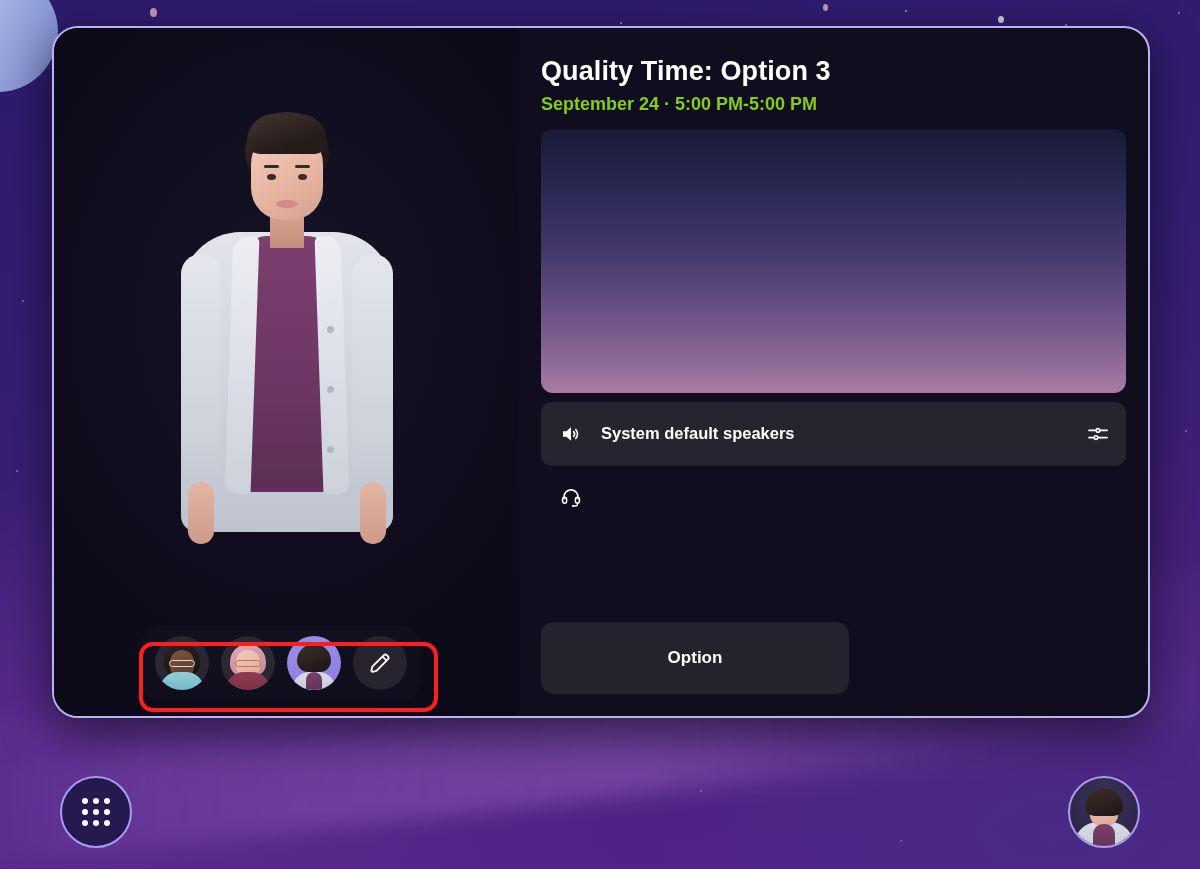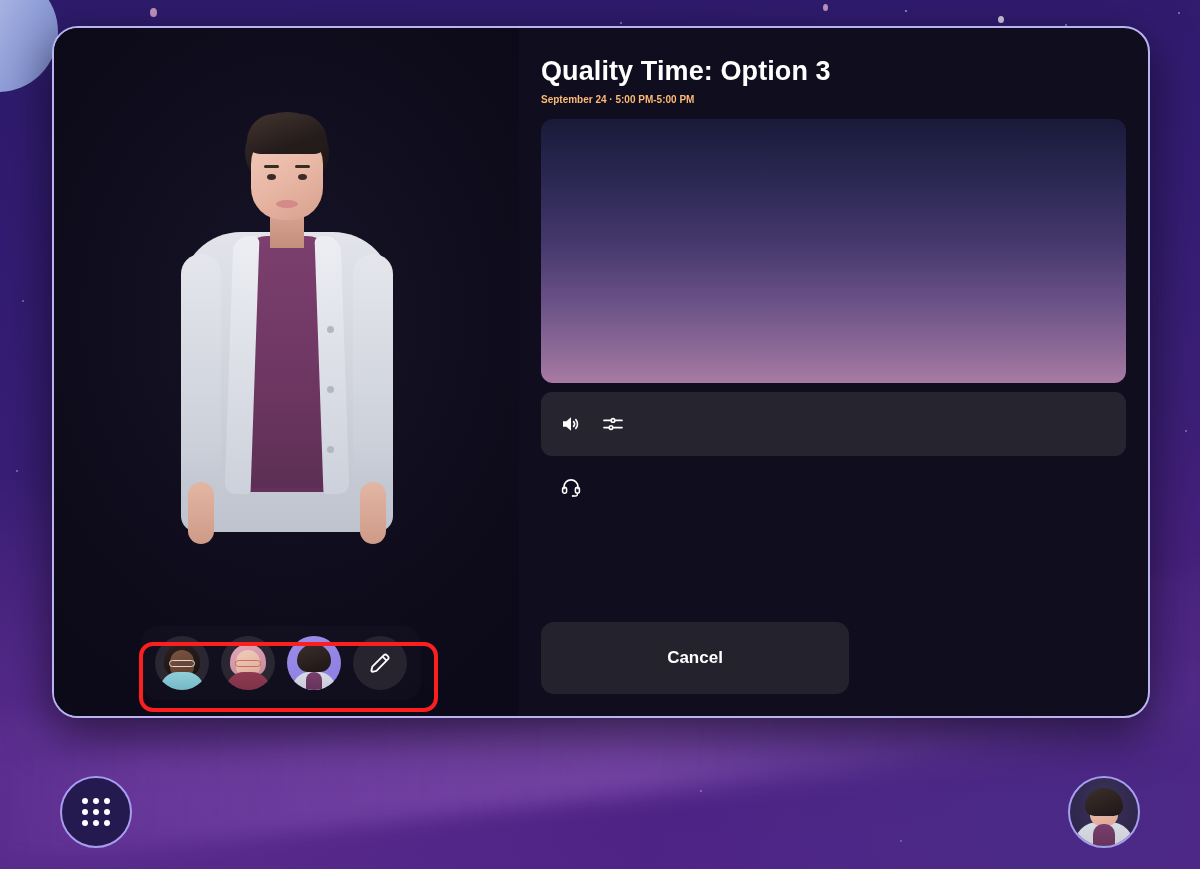--- a/index.html
+++ b/index.html
@@ -233,22 +233,22 @@
 
   .header { padding-left: 22px; padding-bottom: 14px; }
   .title {
     font-size: 27px;
     font-weight: bold;
     color: #ffffff;
     letter-spacing: .1px;
   }
   .subtitle {
     margin-top: 7px;
-    font-size: 10px;
-    color: #fdba74;
+    font-size: 18px;
+    color: #84cc16;
     font-weight: bold;
   }
 
   .preview {
     margin-left: 22px;
     height: 264px;
     border-radius: 12px;
     background: linear-gradient(180deg, #191a39 0%, #2a2752 22%, #46396d 48%, #6b5287 70%, #8e6a97 88%, #a87ba3 100%);
   }
 
@@ -474,20 +474,21 @@
       <div class="devices">
 
         <div class="device-row">
           <span class="dev-icon">
             <svg width="24" height="24" viewBox="0 0 24 24">
               <path d="M4 9.2 h3.4 L12 5.2 v13.6 L7.4 14.8 H4 Z" fill="#ffffff"></path>
               <path d="M14.6 9.6 a3.6 3.6 0 0 1 0 4.8" fill="none" stroke="#ffffff" stroke-width="1.6" stroke-linecap="round"></path>
               <path d="M16.8 7.6 a6.6 6.6 0 0 1 0 8.8" fill="none" stroke="#ffffff" stroke-width="1.6" stroke-linecap="round"></path>
             </svg>
           </span>
+          <span class="dev-label">System default speakers</span>
           <span class="icon-btn">
             <svg width="24" height="24" viewBox="0 0 24 24">
               <path d="M3 8.4 h6.4 M14.6 8.4 h6.4 M3 15.6 h4.4 M12.6 15.6 h8.4" stroke="#ffffff" stroke-width="1.7" stroke-linecap="round" fill="none"></path>
               <circle cx="12" cy="8.4" r="2.6" fill="#ffffff"></circle>
               <circle cx="12" cy="8.4" r="1" fill="#26242e"></circle>
               <circle cx="10" cy="15.6" r="2.6" fill="#ffffff"></circle>
               <circle cx="10" cy="15.6" r="1" fill="#26242e"></circle>
             </svg>
           </span>
         </div>
@@ -501,21 +502,21 @@
               <rect x="16.8" y="12.4" width="4.4" height="6.4" rx="2.2" fill="none" stroke="#ffffff" stroke-width="1.7"></rect>
               <path d="M19 18.8 v1.2 a1.8 1.8 0 0 1 -1.8 1.8 h-2.4" fill="none" stroke="#ffffff" stroke-width="1.5" stroke-linecap="round"></path>
               <circle cx="14" cy="21.8" r="1.1" fill="#ffffff"></circle>
             </svg>
           </span>
         </div>
 
       </div>
 
       <div class="actions">
-        <button class="btn btn-cancel">Cancel</button>
+        <button class="btn btn-cancel">Option</button>
       </div>
 
     </div>
   </div>
 
   <div class="redbox"></div>
 
   <div class="launcher">
     <span class="dot-grid">
       <i></i>

